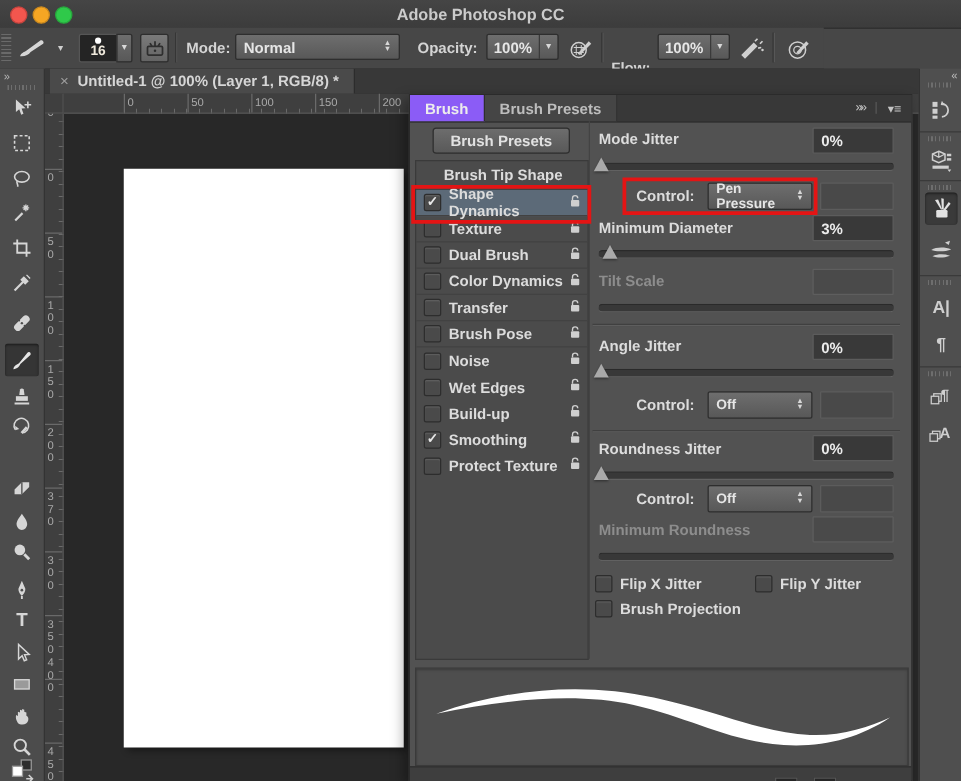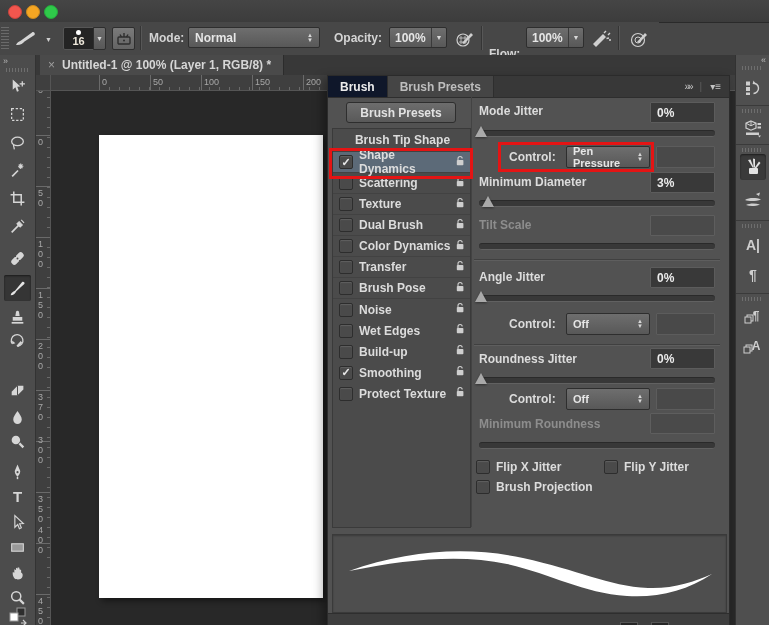--- a/index.html
+++ b/index.html
@@ -62,21 +62,21 @@
      background-size:4px 100%;background-position:11px 6px;background-repeat:no-repeat;}
   .v-ruler .lbl{position:absolute;left:2px;width:8px;font-size:9px;line-height:10px;color:#a8a8a8;word-break:break-all;}
   .v-ruler .tick{position:absolute;left:0;height:1px;width:14px;background:#6a6a6a;}
   .canvas{left:99px;top:135px;width:224px;height:463px;background:#fff;box-shadow:3px 3px 6px rgba(0,0,0,.45);}
   
   .panel{left:327px;top:75px;width:403px;height:550px;background:#525252;border:1px solid #2b2b2b;
          box-sizing:border-box;box-shadow:-4px 4px 10px rgba(0,0,0,.35);}
   .panel-tabs{position:absolute;left:0;top:0;width:100%;height:21px;background:#383838;border-bottom:1px solid #2e2e2e;display:flex;}
   .ptab{height:21px;padding:0 12px;display:flex;align-items:center;font-size:12px;font-weight:bold;
         color:#bdbdbd;background:#454545;border-right:1px solid #2e2e2e;}
-  .ptab.active{background:#0f172a;color:#ececec;}
+  .ptab.active{background:#8b5cf6;color:#ececec;}
   .ptab-icons{margin-left:auto;display:flex;align-items:center;gap:8px;padding-right:8px;font-size:10px;color:#c5c5c5;}
   .pbtn{position:absolute;background:linear-gradient(#6d6d6d,#595959);border:1px solid #2e2e2e;border-radius:3px;
         display:flex;align-items:center;justify-content:center;font-size:12px;font-weight:bold;color:#e2e2e2;box-sizing:border-box;}
   .listbox{position:absolute;left:4px;top:52px;width:139px;height:400px;background:#4b4b4b;
            border:1px solid #3a3a3a;box-sizing:border-box;}
   .lrow{position:relative;height:21px;display:flex;align-items:center;padding:0 4px 0 6px;box-sizing:border-box;
         font-size:12px;font-weight:bold;color:#dcdcdc;}
   .lrow.divided{border-bottom:1px solid #424242;}
   .lrow.header{height:23px;justify-content:center;border-bottom:1px solid #424242;}
   .lrow.selected{background:#5c6a78;}
@@ -118,20 +118,21 @@
 </style>
 </head>
 <body>
 
 <div id="app">
 
   <div class="abs titlebar">
     <div class="abs tl" style="left:8px;background:#f2564e;border:1px solid #c8443e;"></div>
     <div class="abs tl" style="left:26px;background:#f5a623;border:1px solid #cc8a1e;"></div>
     <div class="abs tl" style="left:44px;background:#2fc94a;border:1px solid #27a83d;"></div>
+    <div class="abs title-text">Adobe Photoshop CC</div>
   </div>
 
   <div class="abs optionsbar">
     <div class="abs grip-v"></div>
     <div class="abs" style="left:14px;top:7px;">
       <svg width="28" height="18" viewBox="0 0 28 18">
           <path d="M2 16 C3 13 5.5 12.5 7 11.5 L18 3.5 C19.5 2.2 21.8 4.5 20.5 6 L10.5 12.5 C9 14.5 6 16.5 2 16 Z" fill="#d6d6d6"></path>
         </svg>
     </div>
     <div class="abs" style="left:45px;top:14px;font-size:7px;color:#cfcfcf;">▼</div>
@@ -221,21 +222,21 @@
       <span class="lbl" style="top:97px;">50</span>
     <div class="tick" style="top:146px;"></div>
       <span class="lbl" style="top:148px;">100</span>
     <div class="tick" style="top:197px;"></div>
       <span class="lbl" style="top:199px;">150</span>
     <div class="tick" style="top:248px;"></div>
       <span class="lbl" style="top:250px;">200</span>
     <div class="tick" style="top:299px;"></div>
       <span class="lbl" style="top:301px;">370</span>
     <div class="tick" style="top:350px;"></div>
-      <span class="lbl" style="top:344px;">300</span>
+      <span class="lbl" style="top:352px;">300</span>
     <div class="tick" style="top:401px;"></div>
       <span class="lbl" style="top:403px;">350</span>
     <div class="tick" style="top:452px;"></div>
       <span class="lbl" style="top:434px;">400</span>
     <div class="tick" style="top:503px;"></div>
       <span class="lbl" style="top:505px;">450</span>
   </div>
 
   <div class="abs canvas"></div>
 
@@ -376,30 +377,20 @@
     <div class="pbtn" style="left:18px;top:26px;width:110px;height:21px;">Brush Presets</div>
 
     <div class="listbox">
       <div class="lrow header">Brush Tip Shape</div>
 
       <div class="lrow divided selected">
         <span class="cbx on">
             <span class="ck">✓</span>
           </span>
         <span>Shape Dynamics</span>
-        <span class="lock"><svg width="12" height="12" viewBox="0 0 12 12">
-              <path d="M4 5 V3.6 A2.1 2.1 0 0 1 8.2 3.6" fill="none" stroke="#cfcfcf" stroke-width="1.1"></path>
-              <rect x="2.8" y="5" width="6.6" height="5.2" rx=".8" fill="#cfcfcf"></rect>
-            </svg></span>
-      </div>
-      <div class="lrow divided">
-        <span class="cbx">
-            <span class="ck"></span>
-          </span>
-        <span>Scattering</span>
         <span class="lock"><svg width="12" height="12" viewBox="0 0 12 12">
               <path d="M4 5 V3.6 A2.1 2.1 0 0 1 8.2 3.6" fill="none" stroke="#cfcfcf" stroke-width="1.1"></path>
               <rect x="2.8" y="5" width="6.6" height="5.2" rx=".8" fill="#cfcfcf"></rect>
             </svg></span>
       </div>
       <div class="lrow divided">
         <span class="cbx">
             <span class="ck"></span>
           </span>
         <span>Texture</span>

